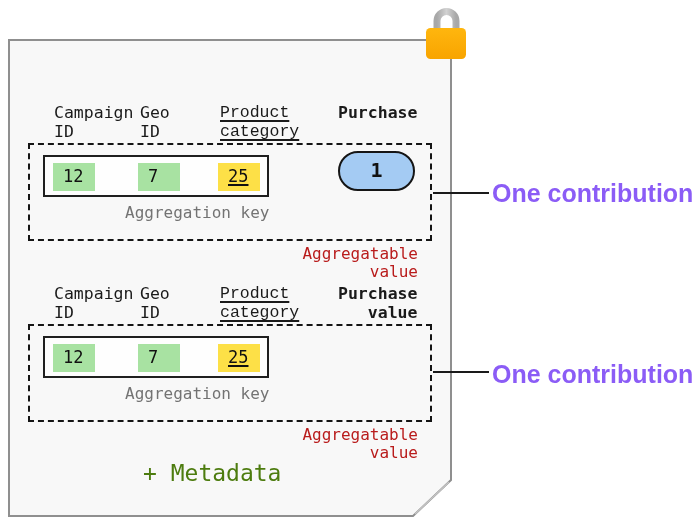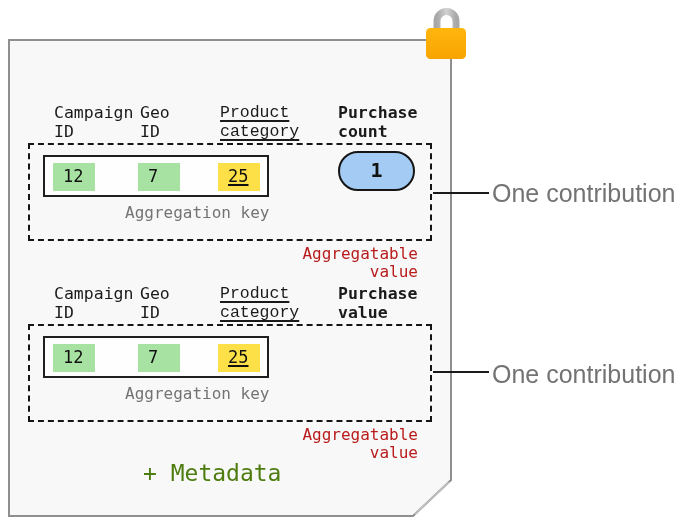--- a/index.html
+++ b/index.html
@@ -22,21 +22,21 @@
   .contrib.g2 { top: 284px; }
 
   .hdr {
     position: absolute; top: 0;
     font-size: 16.5px; line-height: 19px;
     color: #1a1a1a; white-space: nowrap;
   }
   .hdr.c1 { left: 54px; }
   .hdr.c2 { left: 140px; }
   .hdr.c3 { left: 220px; }
-  .hdr.c4 { left: 338px; font-weight: bold; }
+  .hdr.c4 { left: 338px; font-weight: bold; text-align: right; }
   .hdr.c3 .hline {
     text-decoration: underline;
     text-decoration-thickness: 1.5px;
     text-underline-offset: 3px;
     font-family: Liberation Mono, monospace;
   }
 
   .dashed-box {
     position: absolute; left: 28px; top: 40px;
     width: 404px; height: 98px;
@@ -83,21 +83,21 @@
     position: absolute; left: 268px; top: 101px;
     width: 150px; text-align: right;
     font-size: 16px; line-height: 18px;
     color: #b91c1c;
     margin-top: 41px;
   }
   .annotation {
     position: absolute; left: 492px; top: 77px;
     font-family: "Liberation Sans", sans-serif;
     font-size: 25px; line-height: 26px;
-    color: #737373; white-space: nowrap;
+    color: #8b5cf6; white-space: nowrap; font-weight: bold;
   }
   .metadata {
     position: absolute; left: 143px; top: 460px;
     font-size: 23px; line-height: 26px;
     color: #4d7c0f; white-space: nowrap;
   }
 </style>
 </head>
 <body>
 
@@ -137,21 +137,20 @@
     <div class="hdr c2">
       <div class="hline">Geo</div>
       <div class="hline">ID</div>
     </div>
     <div class="hdr c3">
       <div class="hline">Product</div>
       <div class="hline">category</div>
     </div>
     <div class="hdr c4">
       <div>Purchase</div>
-      <div>count</div>
     </div>
 
     <div class="dashed-box"></div>
     <div class="key-box"></div>
 
     <div class="cell k1">
       <span>12</span>
     </div>
     <div class="cell k2">
       <span>7</span>

